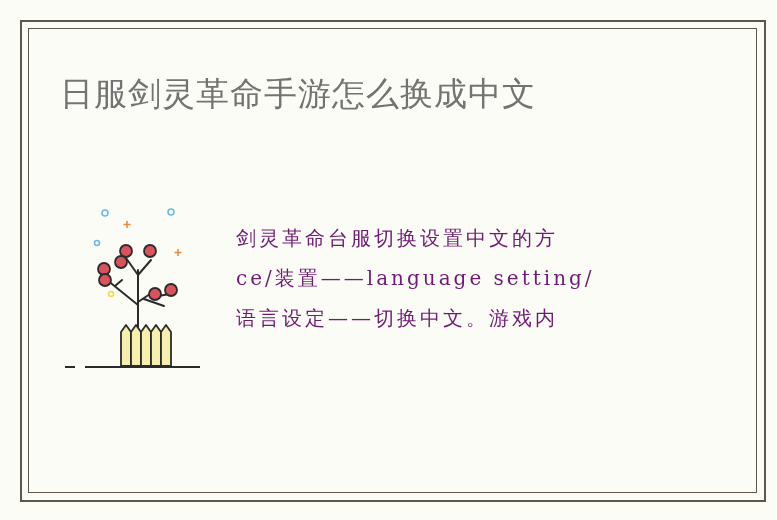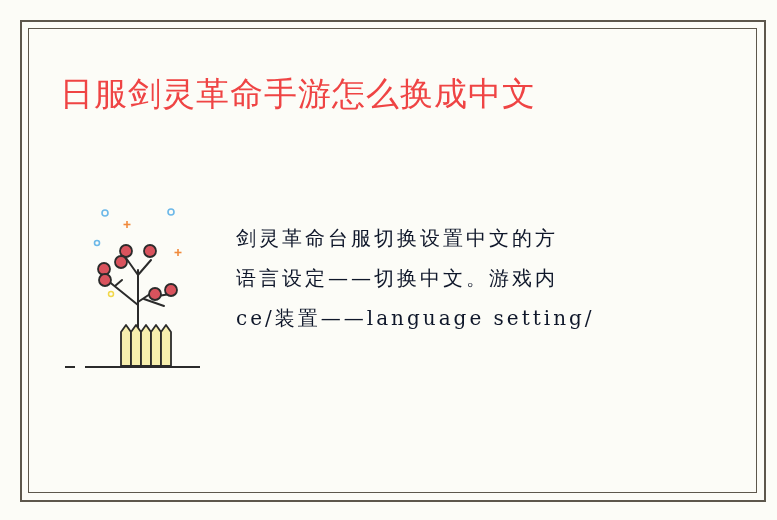--- a/index.html
+++ b/index.html
@@ -32,42 +32,42 @@
       border: 1px solid #5d574c;
     }
     .title {
       position: absolute;
       left: 60px;
       top: 64px;
       width: 680px;
       font-family: "DejaVu Sans", sans-serif;
       font-size: 33px;
       line-height: 60px;
-      color: #ef4444;
+      color: #737373;
       letter-spacing: 1px;
       margin: 0;
       font-weight: normal;
     }
     .title .line { display: block; white-space: nowrap; }
     .illustration {
       position: absolute;
       left: 60px;
       top: 200px;
       width: 150px;
       height: 170px;
     }
     .body-text {
       position: absolute;
       left: 236px;
       top: 218px;
       width: 412px;
       font-family: "DejaVu Serif", serif;
       font-size: 20px;
       line-height: 40px;
-      color: #0f172a;
+      color: #701a75;
       letter-spacing: 3px;
       margin: 0;
     }
     .body-text .line { display: block; white-space: nowrap; }
   </style>
 </head>
 <body>
 
 <div class="outer-frame"></div>
 <div class="inner-frame"></div>
@@ -124,15 +124,15 @@
     <g stroke="#2b2b2b" stroke-width="2">
       <line x1="5" y1="167" x2="15" y2="167"></line>
       <line x1="25" y1="167" x2="118" y2="167"></line>
       <line x1="115" y1="167" x2="140" y2="167"></line>
     </g>
   </svg>
 </div>
 
 <p class="body-text">
   <span class="line">剑灵革命台服切换设置中文的方</span>
+  <span class="line">ce/装置——language setting/</span>
   <span class="line">语言设定——切换中文。游戏内</span>
-  <span class="line">ce/装置——language setting/</span>
 </p>
 
 </body></html>

